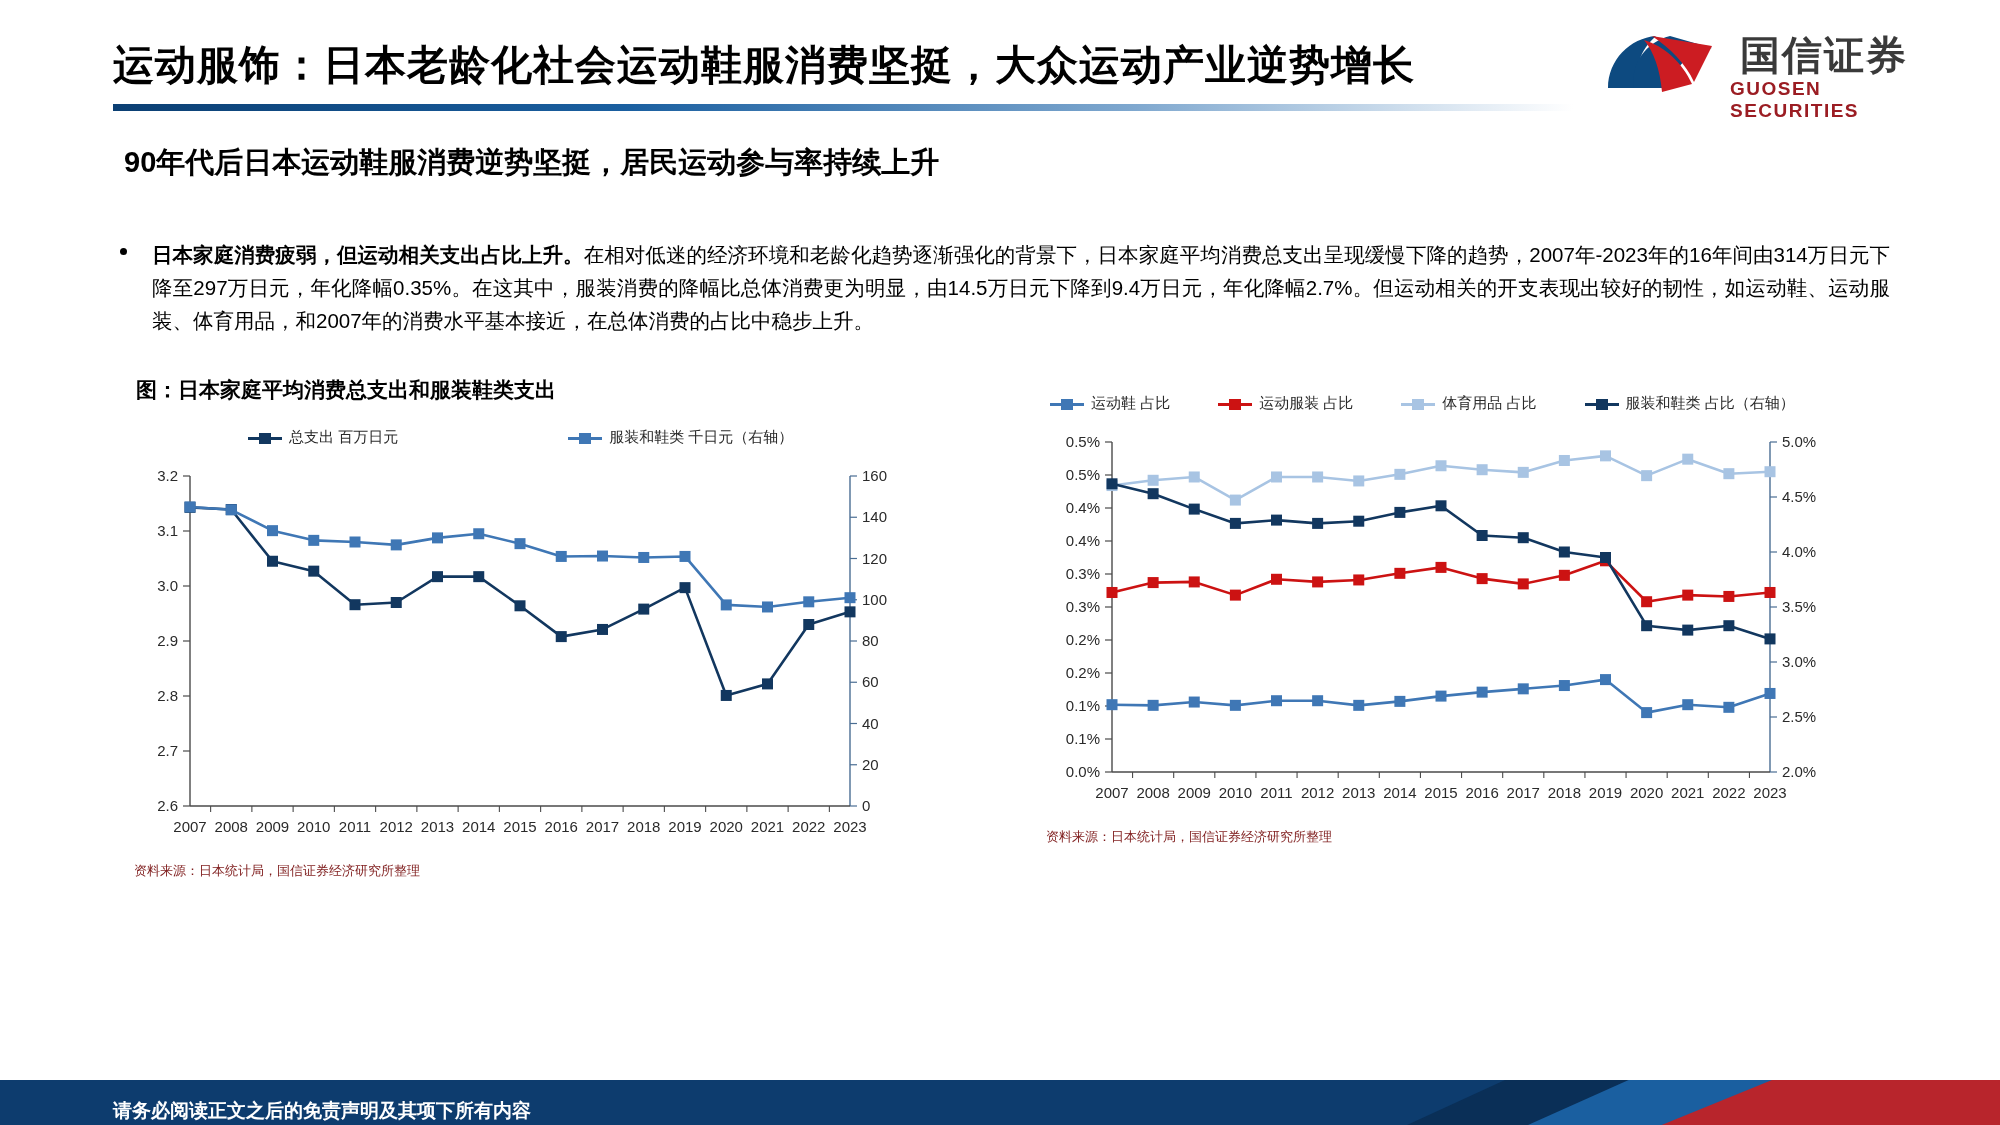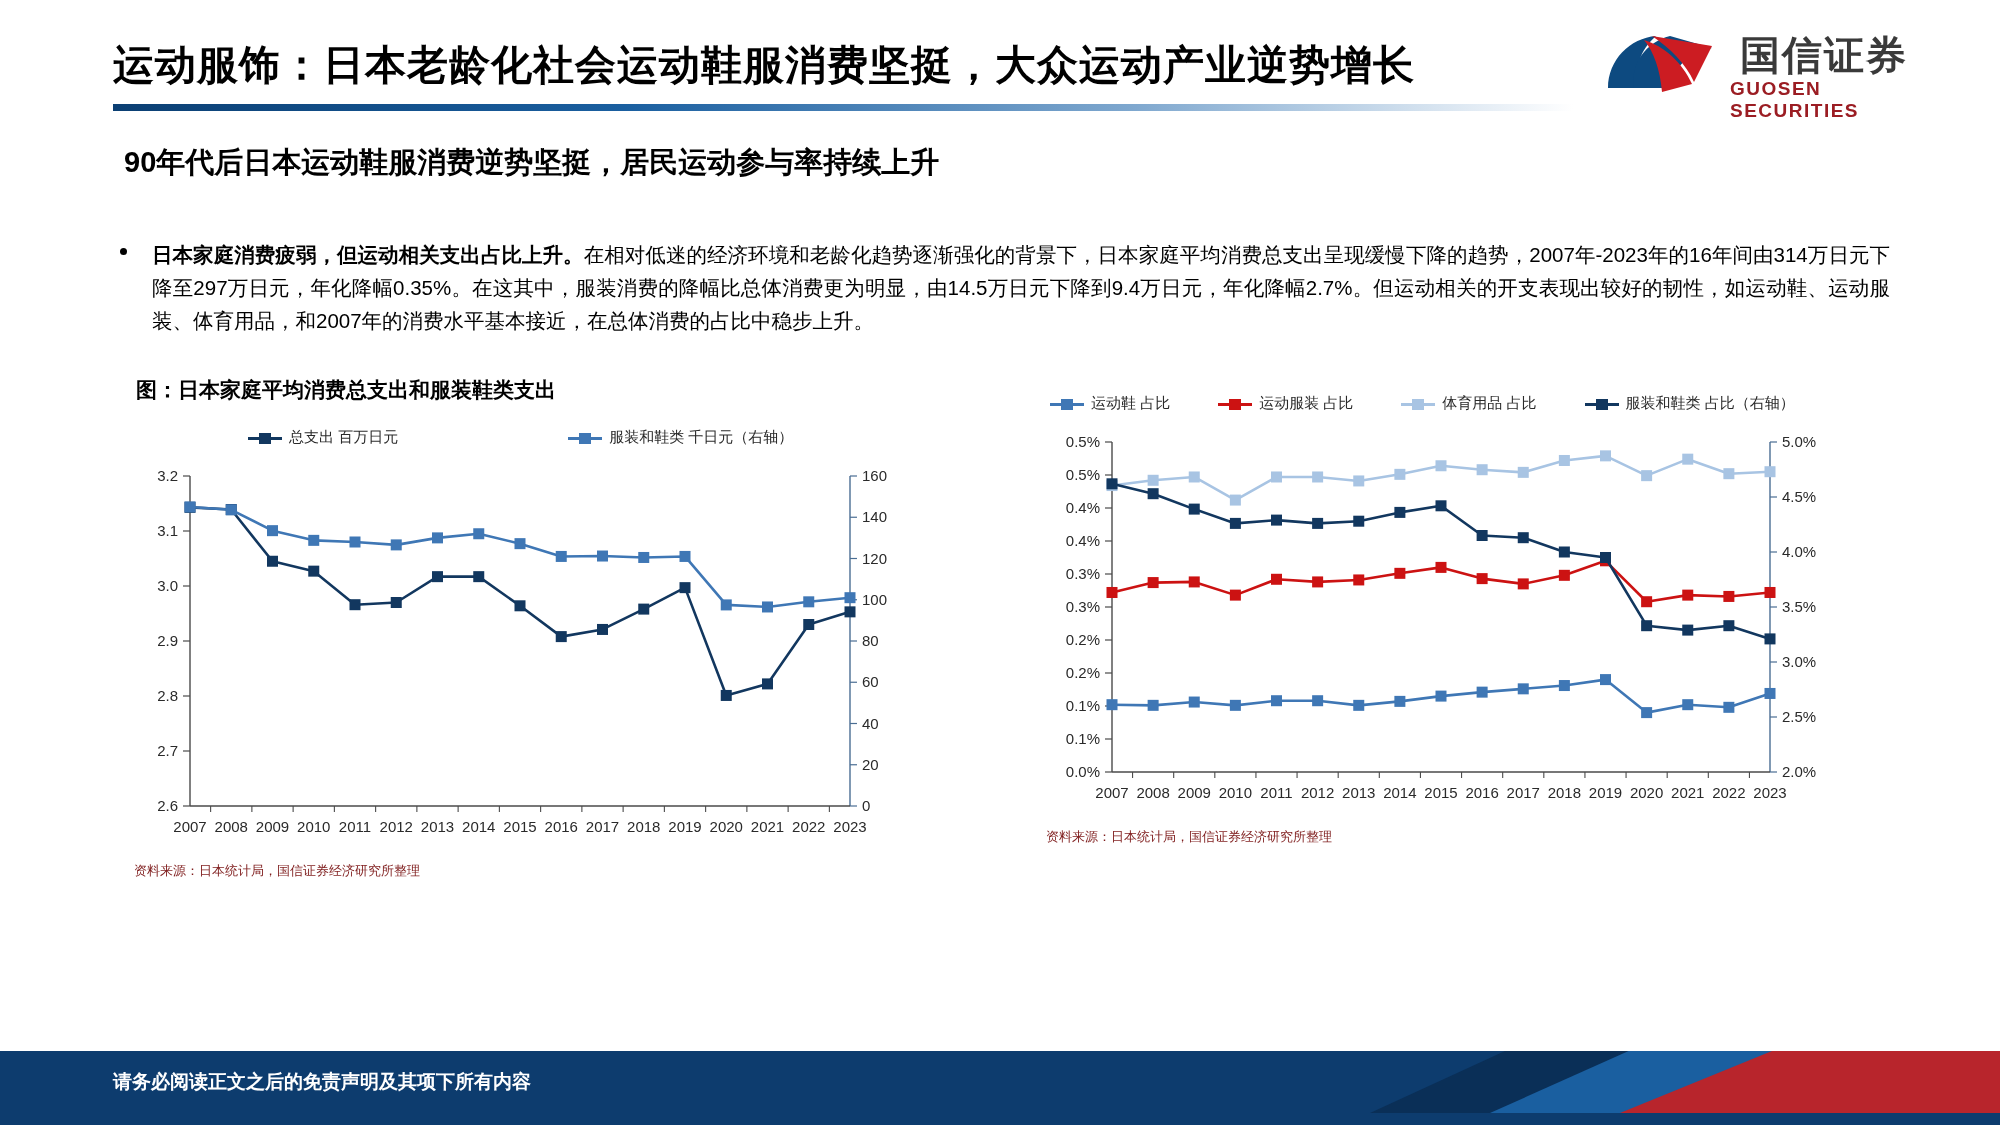--- a/index.html
+++ b/index.html
@@ -68,21 +68,21 @@
   .legend-label { font-size:15px; color:#2a2a2a; }
 
   .plot { position:relative; margin-top:8px; }
   .plot svg { display:block; }
   .tick-text { font-size:15px; fill:#2a2a2a; font-family:"Liberation Sans",sans-serif; }
   .xtick-text { font-size:15px; fill:#2a2a2a; font-family:"Liberation Sans",sans-serif; }
 
   .source { font-size:13px; color:#7f1d1d; margin-top:10px; margin-left:6px; }
 
   
-  #footer { position:absolute; left:0; bottom:0; width:2000px; height:74px; background:#0d3c6e; overflow:hidden; }
+  #footer { position:absolute; left:0; bottom:0; width:2000px; height:45px; background:#0d3c6e; overflow:hidden; }
   #footer-text {
     position:absolute; left:113px; top:18px;
     font-size:19px; font-weight:bold; color:#ffffff;
   }
   #footer-deco-red {
     position:absolute; right:0; top:0; width:380px; height:62px;
     background:#b8252c;
     clip-path:polygon(40% 0, 100% 0, 100% 100%, 0% 100%);
   }
   #footer-deco-blue {

